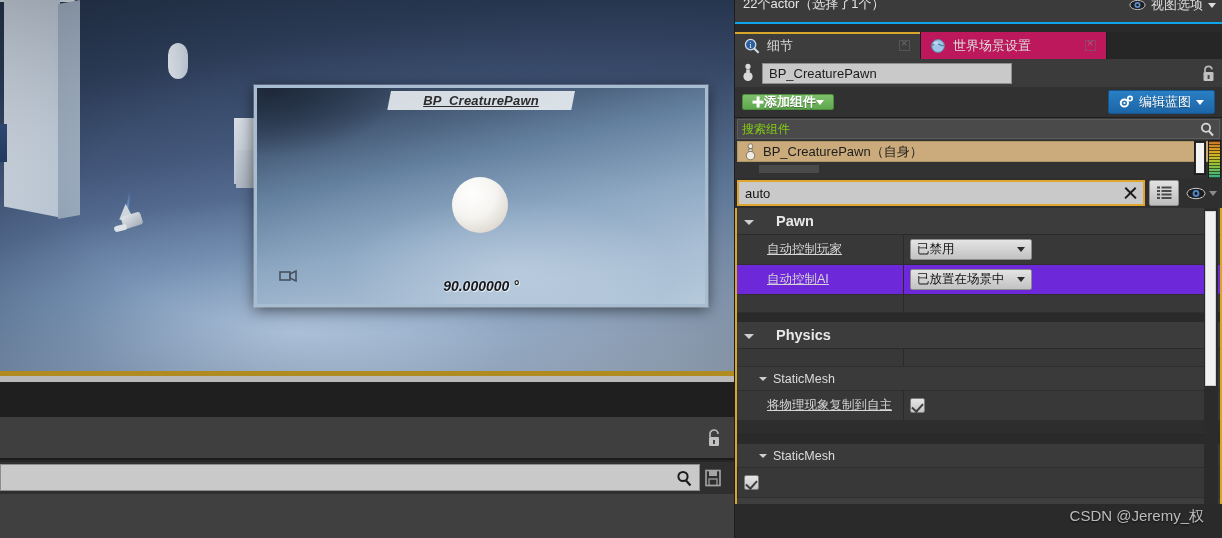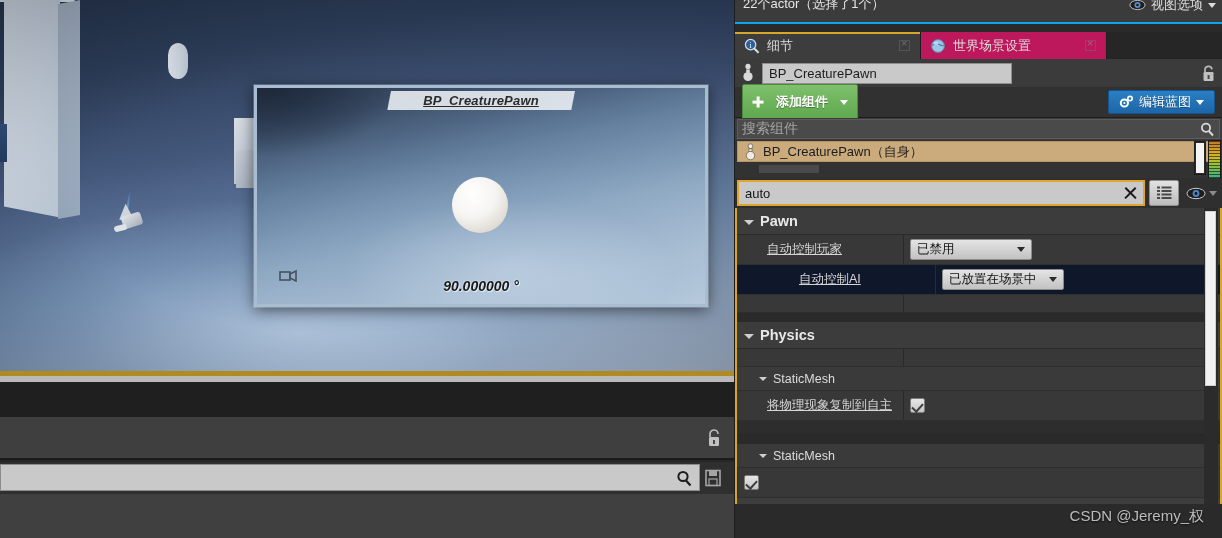--- a/index.html
+++ b/index.html
@@ -210,22 +210,22 @@
   }
   #name-lock { margin-left: auto; width: 15px; height: 18px; opacity: 0.85; }
 
   
   #btn-row {
     position: relative; height: 31px; background: #313131;
     display: flex; align-items: center; padding: 0 7px;
     border-bottom: 1px solid #1f1f1f;
   }
   #add-comp-btn {
-    display: flex; align-items: center; gap: 12px;
-    height: 36px; padding: 0 9px;
+    display: flex; align-items: center; gap: 0;
+    height: 16px; padding: 0 9px;
     background: linear-gradient(180deg, #7fc06c 0%, #5ea84d 100%);
     border: 1px solid #4c8c3d; border-radius: 2px;
     color: #ffffff; font-size: 13px; font-weight: bold; cursor: pointer;
     text-shadow: 0 1px 1px rgba(0,0,0,0.35);
   }
   #edit-bp-btn {
     margin-left: auto;
     display: flex; align-items: center; gap: 5px;
     height: 24px; padding: 0 10px;
     background: linear-gradient(180deg, #2a7fc4 0%, #1c66a8 100%);
@@ -237,21 +237,21 @@
     width: 0; height: 0; border-left: 4px solid transparent;
     border-right: 4px solid transparent; border-top: 5px solid currentColor;
   }
 
   
   #comp-search-row { position: relative; height: 22px; background: #3b3b3b; padding: 1px 2px; }
   #comp-search {
     position: relative; height: 20px; background: #4a4a4a; border: 1px solid #5c5c5c;
     display: flex; align-items: center; padding: 0 4px;
   }
-  #comp-search-ph { font-size: 14px; color: #a3a3a3; }
+  #comp-search-ph { font-size: 12px; color: #84cc16; }
   #comp-search-mag { margin-left: auto; width: 15px; height: 15px; }
 
   
   #comp-tree { position: relative; height: 38px; background: #323232; padding: 1px 2px 0 2px; }
   #comp-row {
     position: relative; height: 21px;
     background: #cbab7c; border: 1px solid #b09765;
     display: flex; align-items: center; gap: 6px; padding-left: 6px;
     color: #1d1d1d; font-size: 13px; cursor: pointer;
   }
@@ -311,21 +311,21 @@
   }
 
   
   #props {
     position: relative; height: 296px; overflow: hidden;
     background: #343434;
     border-left: 2px solid #d8a72a; border-right: 2px solid #d8a72a;
   }
   .cat-header {
     position: relative; height: 27px; background: #3c3c3c;
-    display: flex; align-items: center; gap: 6px; padding-left: 7px;
+    display: flex; align-items: center; gap: 22px; padding-left: 7px;
     border-bottom: 1px solid #2b2b2b;
   }
   .cat-header .cat-title { font-size: 14.5px; font-weight: bold; color: #e8e8e8; }
   .sub-header {
     position: relative; height: 24px; background: #3a3a3a;
     display: flex; align-items: center; gap: 6px; padding-left: 22px;
     border-bottom: 1px solid #2f2f2f;
   }
   .sub-header .sub-title { font-size: 12.5px; color: #dcdcdc; }
   .tri {
@@ -336,21 +336,21 @@
   }
   .tri-small {
     width: 0; height: 0;
     border-top: 4px solid #cfcfcf; border-right: 4px solid transparent;
     border-left: 4px solid transparent;
   }
   .prop-row {
     position: relative; display: flex; height: 30px; align-items: center;
     background: #383838; border-bottom: 1px solid #2f2f2f;
   }
-  .prop-row.alt { background: #0f172a; padding-left: 32px; }
+  .prop-row.alt { background: #6d28d9; }
   .prop-label {
     flex: 0 0 166px; padding-left: 30px; font-size: 12.5px; color: #d6d6d6;
     white-space: nowrap; overflow: hidden; text-decoration: underline;
   }
   .prop-value {
     flex: 1; padding-left: 6px; border-left: 1px solid #2a2a2a;
     height: 100%; display: flex; align-items: center;
   }
   .combo {
     height: 21px; min-width: 122px; padding: 0 6px;

